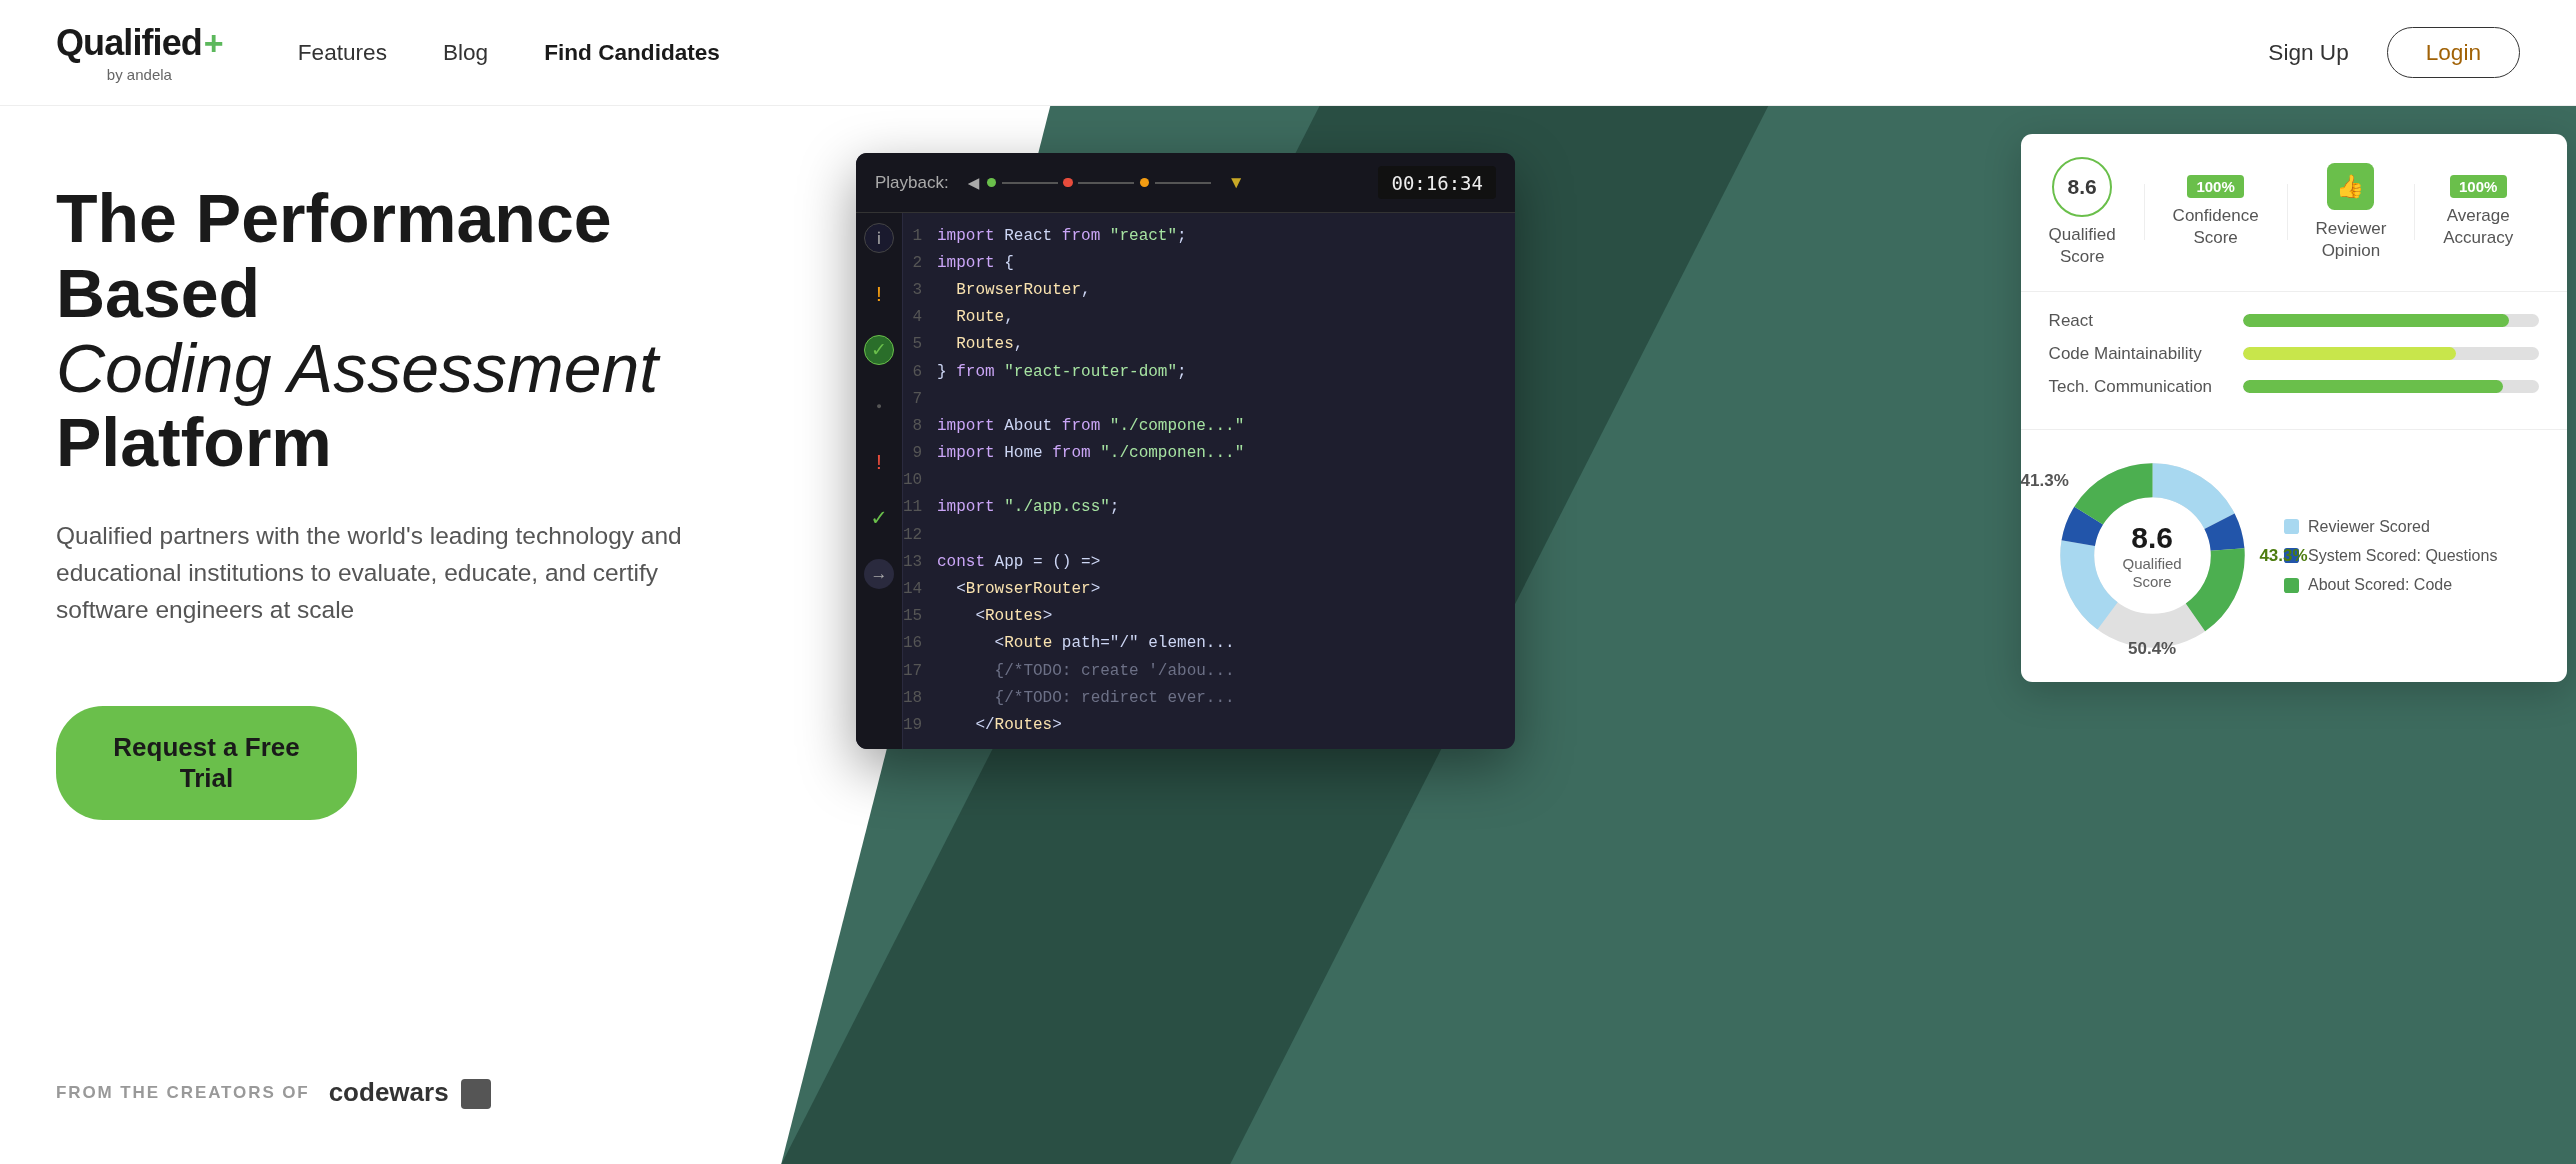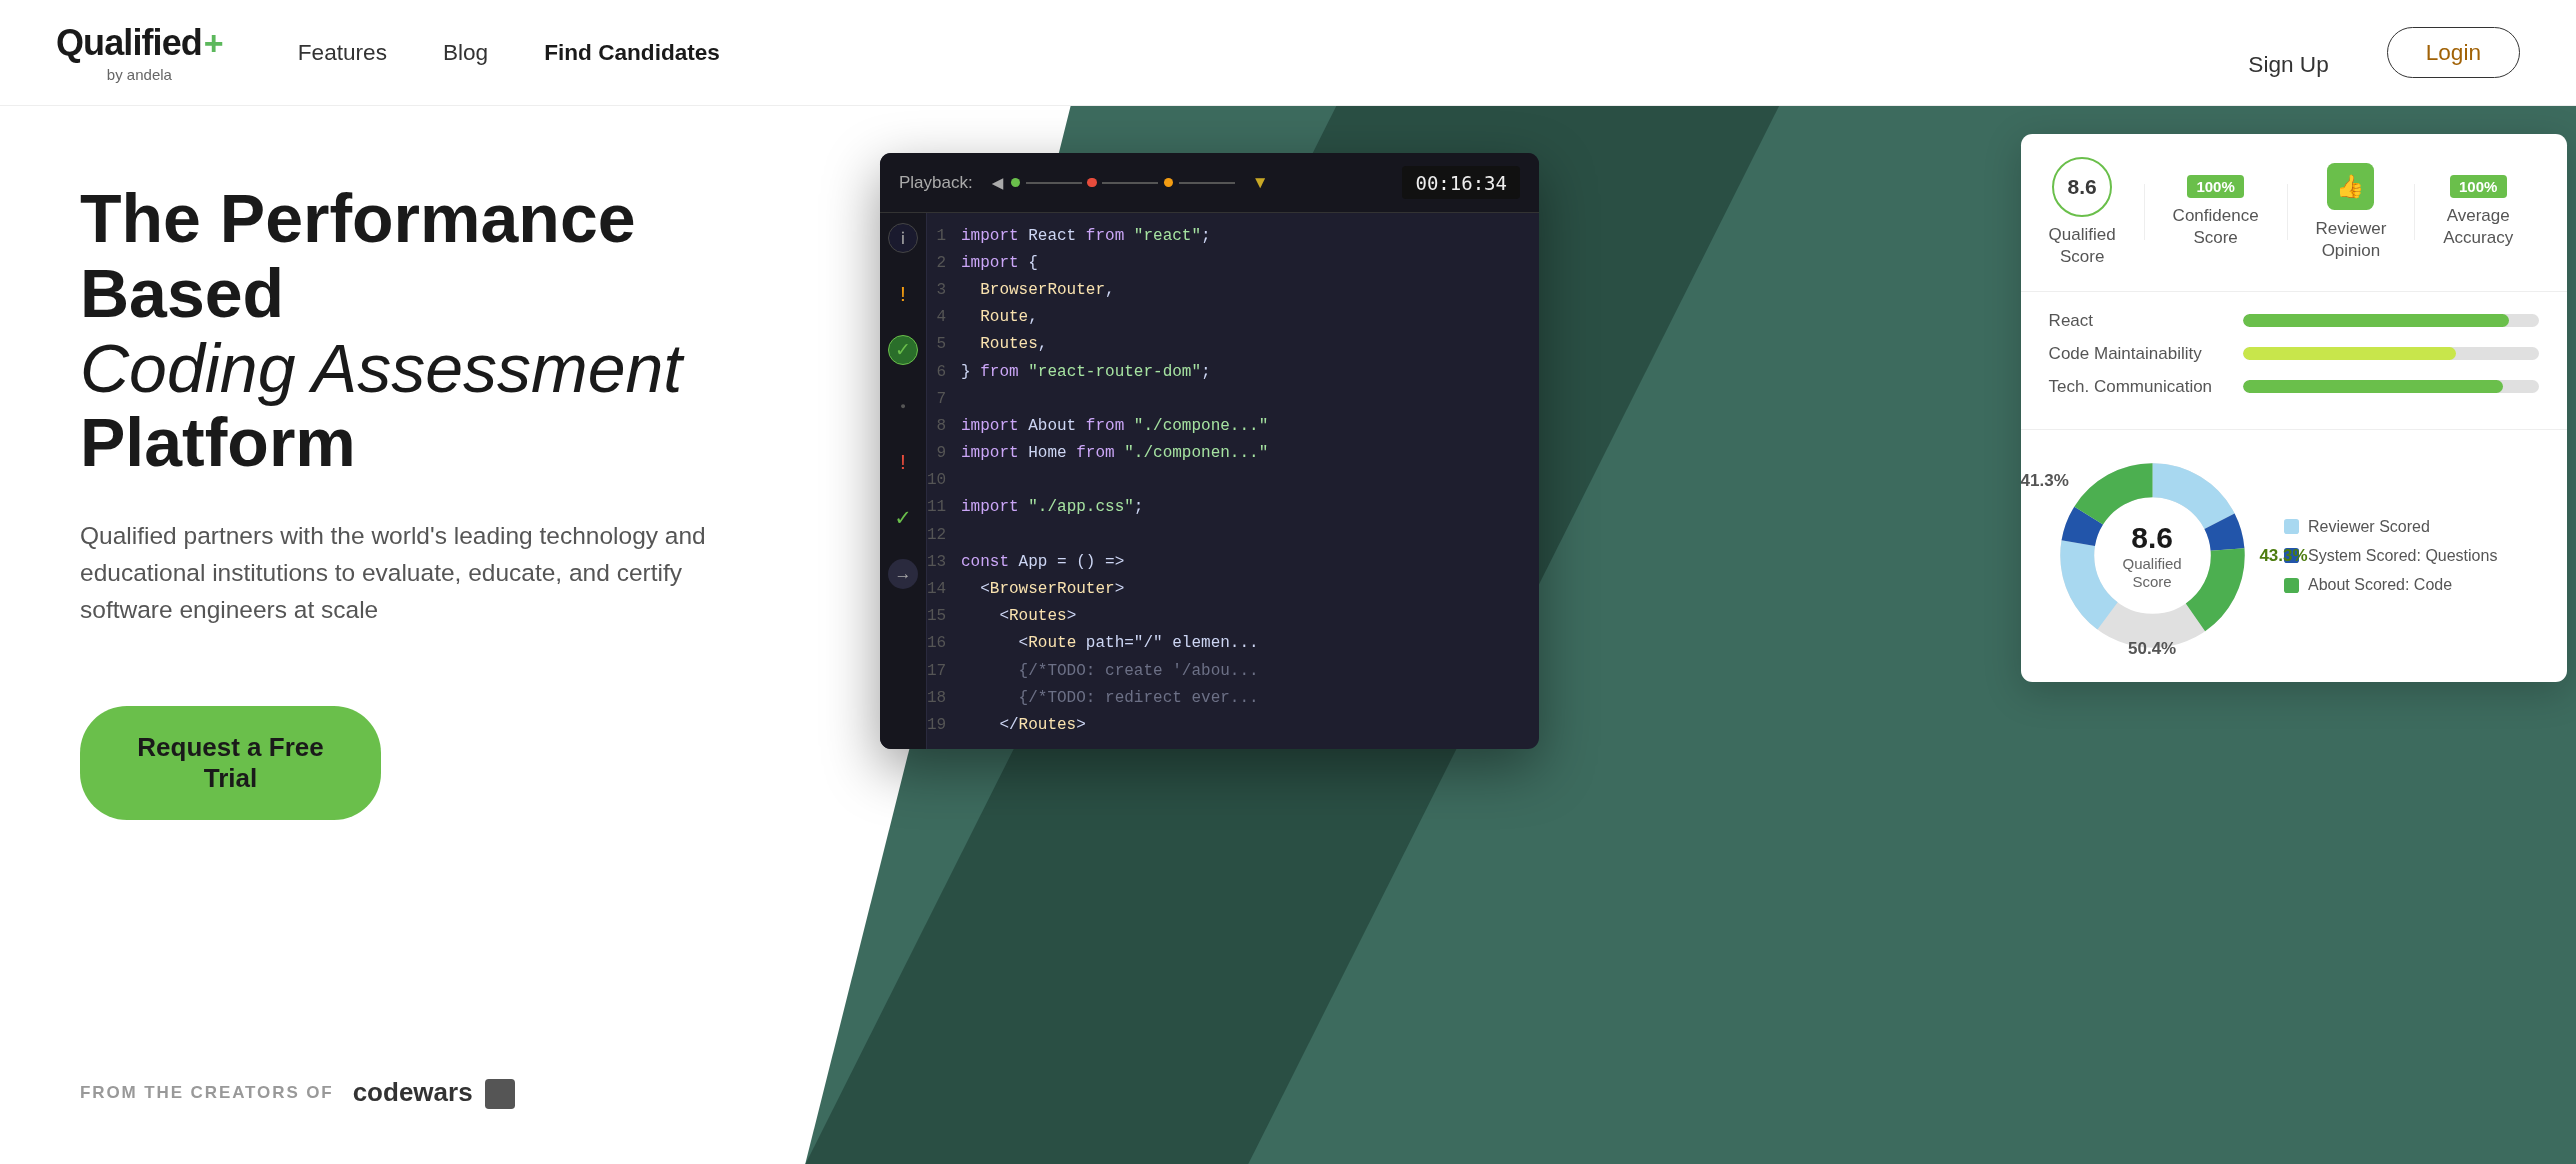--- a/index.html
+++ b/index.html
@@ -48,22 +48,22 @@
     }
     .nav-link {
       font-size: 22.6px;
       color: #333;
       text-decoration: none;
       cursor: pointer;
     }
     .nav-link.active { font-weight: 700; color: #1a1a1a; }
     .nav-right {
       display: flex;
-      align-items: flex-end;
-      gap: 58px;
+      align-items: center;
+      gap: 38px;
     }
     .signup-link {
       font-size: 22.6px;
       color: #333;
       cursor: pointer;
     }
     .login-btn {
       font-size: 22.6px;
       color: #a16207;
       border: 1.9px solid #333;
@@ -71,21 +71,20 @@
       padding: 11.3px 38px;
       cursor: pointer;
       background: transparent;
     }
 
     
     .hero {
       display: flex;
       height: calc(1165px - 106px);
       position: relative;
-      padding-left: 24px;
     }
     .hero-left {
       width: 781px;
       padding: 75px 56px 56px 56px;
       display: flex;
       flex-direction: column;
       justify-content: flex-start;
       background: #fff;
       z-index: 2;
     }

